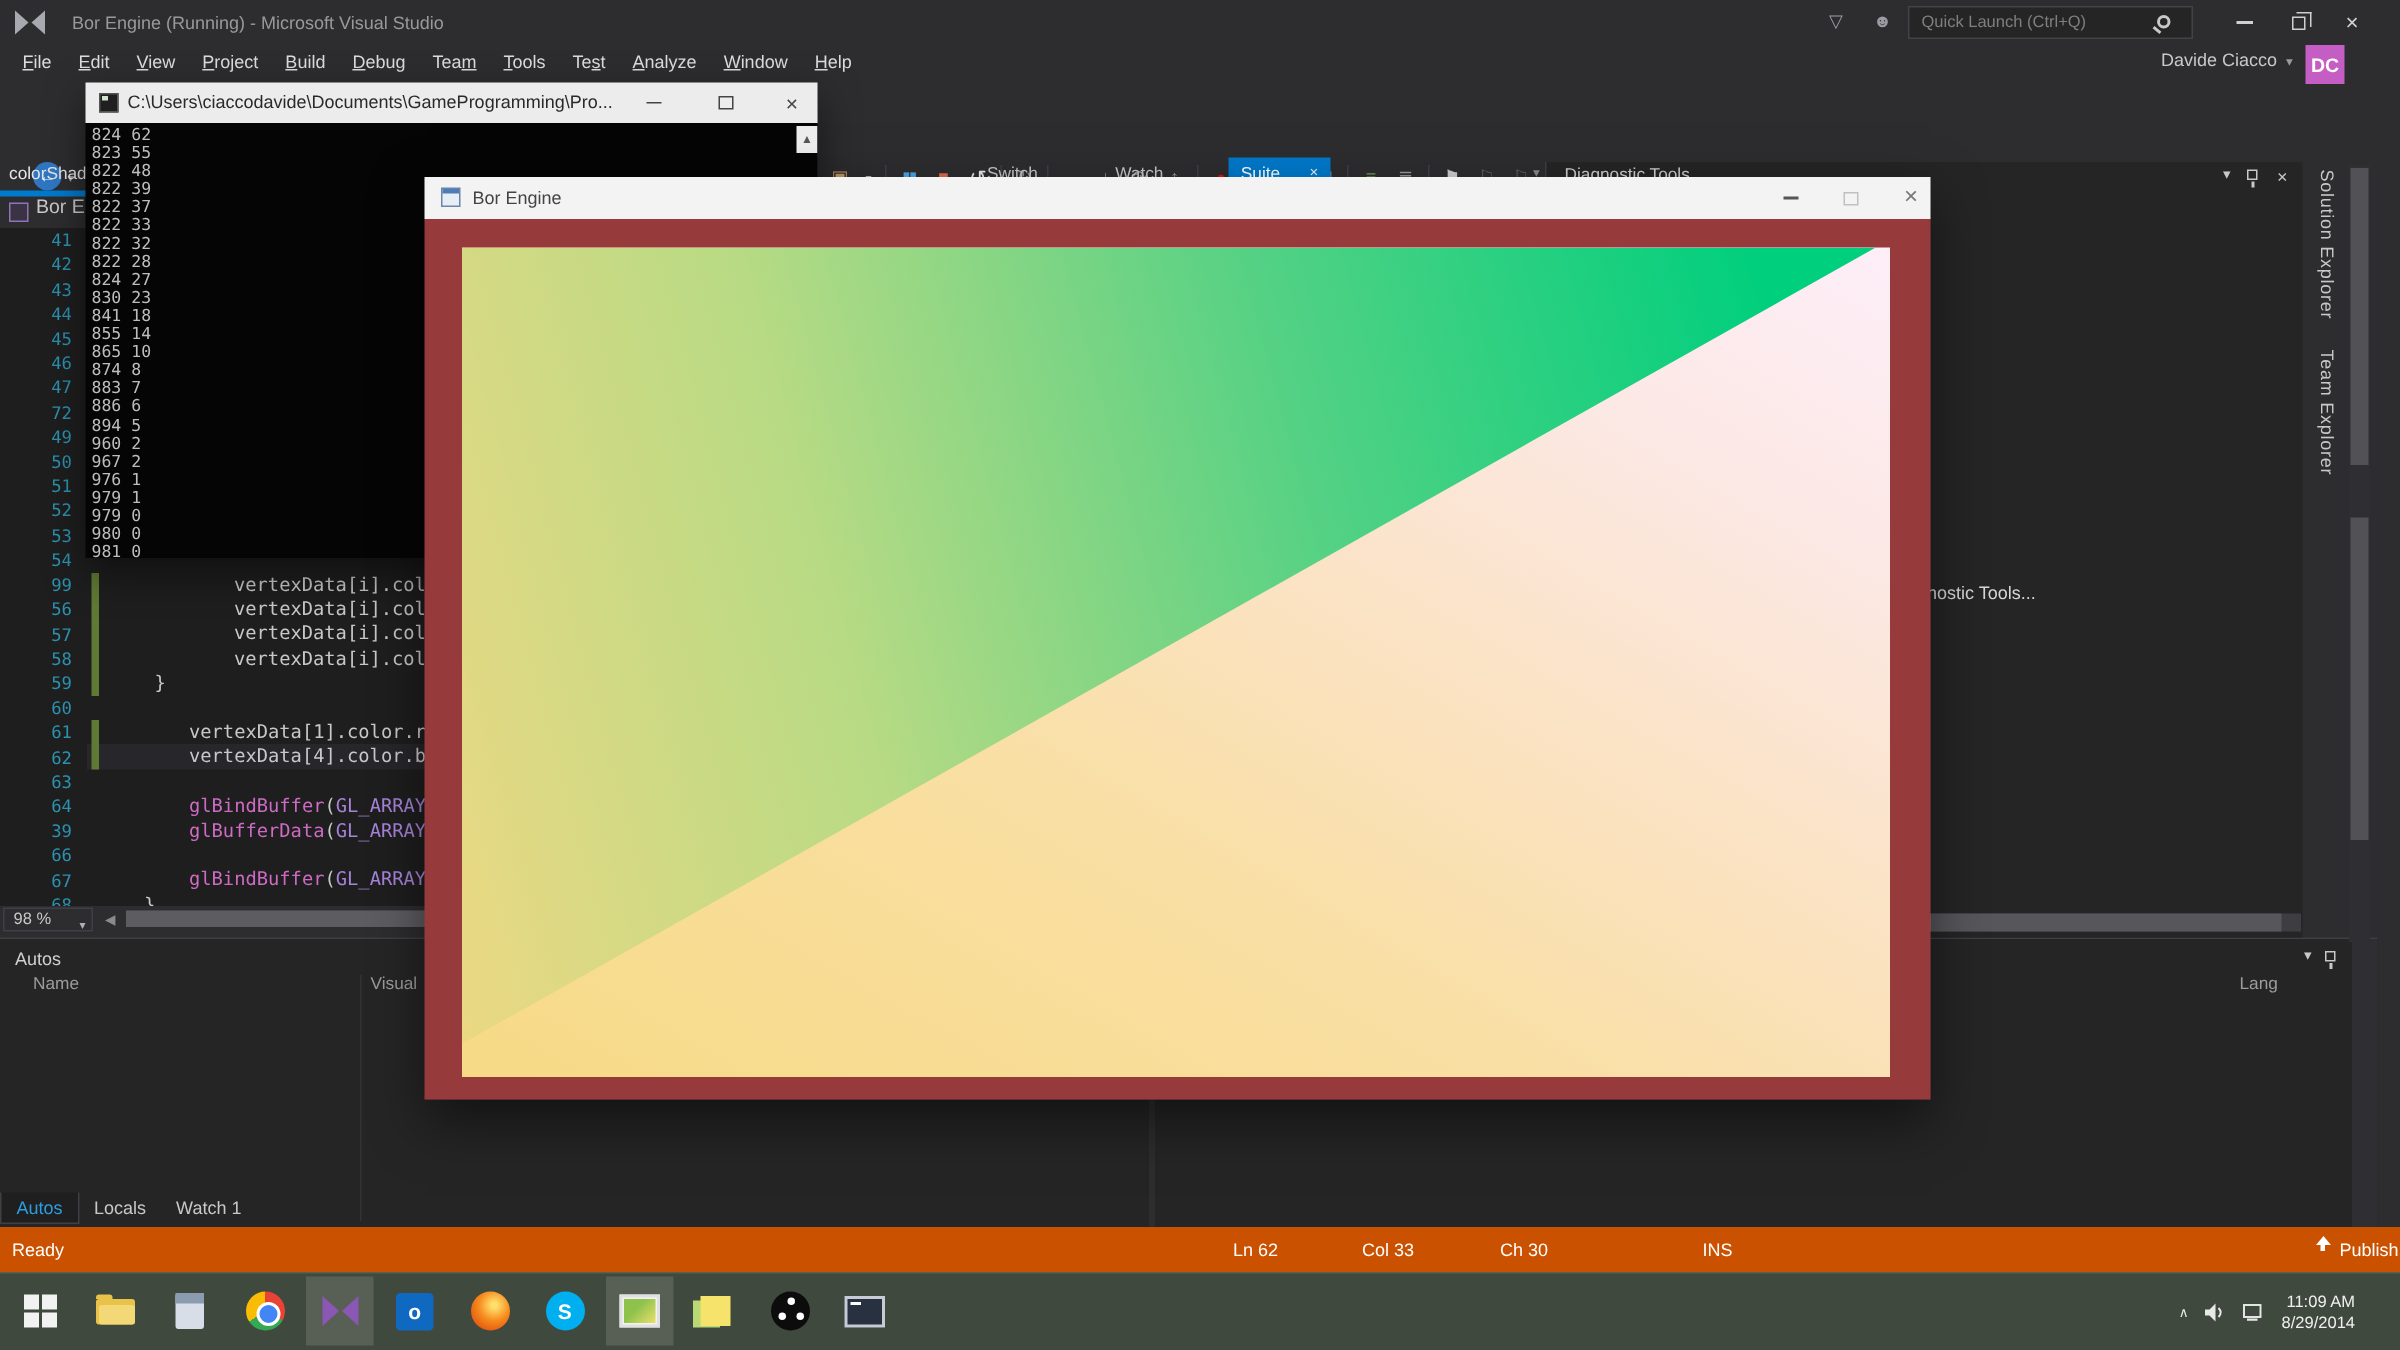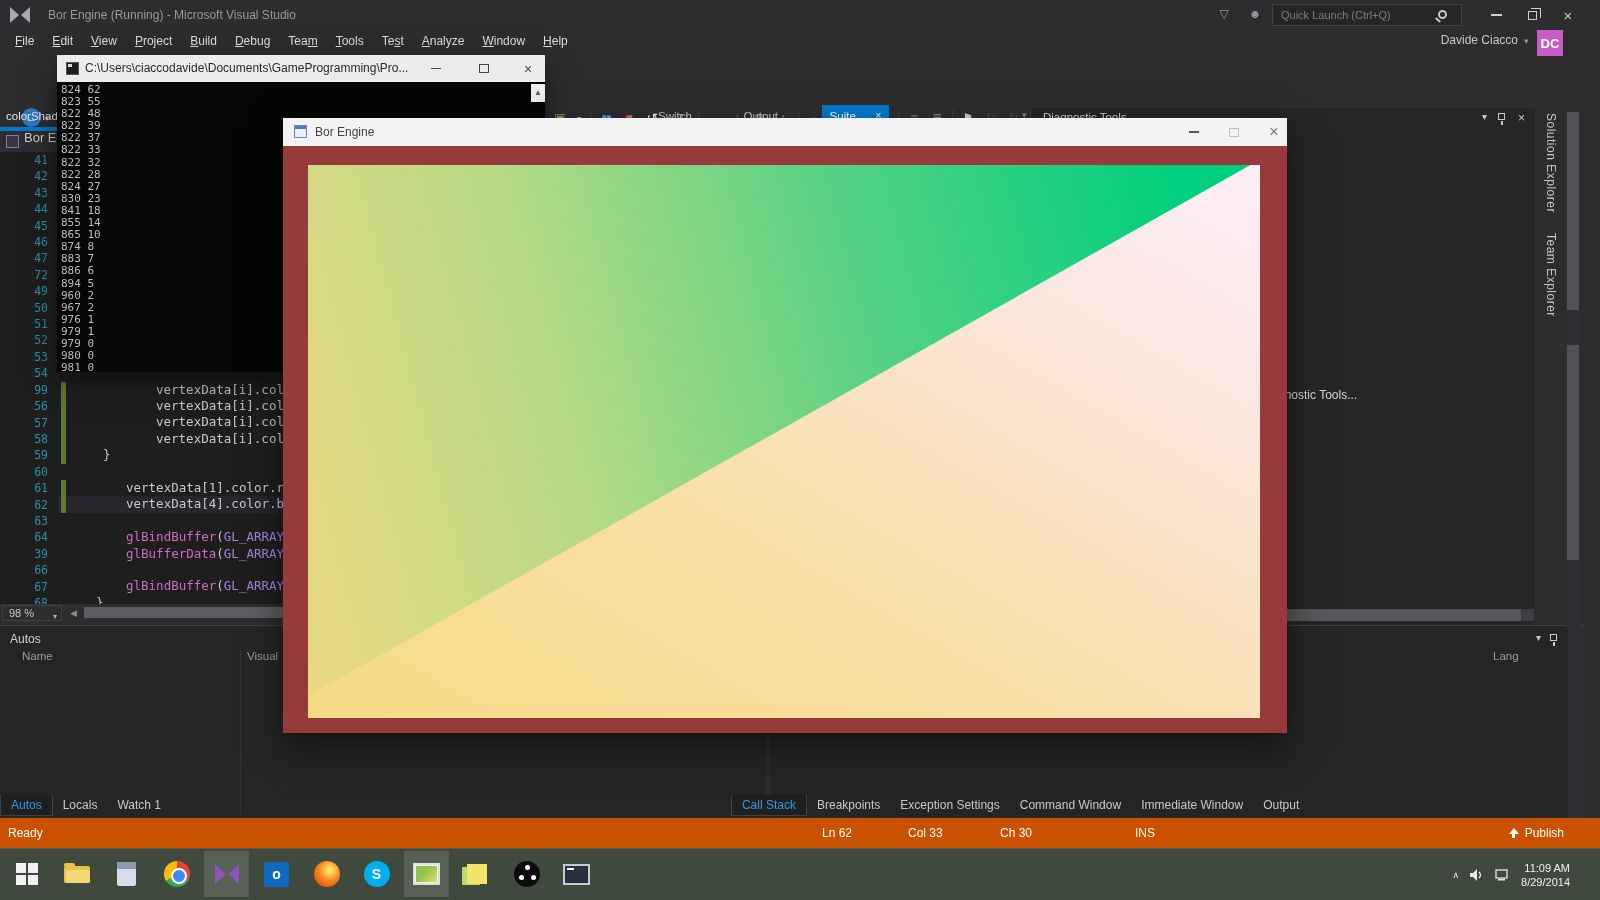--- a/index.html
+++ b/index.html
@@ -120,21 +120,21 @@
   .rp-arrow{position:absolute;right:1px;bottom:-16px;width:15px;height:15px;color:#8a8a8a;font-size:8px;text-align:center;line-height:15px}
   .tabsrow{left:0;top:795px;width:1600px;height:23px;display:flex;align-items:flex-start}
   .ttab{padding:3px 10px;color:#c8c8c8;font-size:12px}
   .ttab.active{color:#2d9ce0;background:#1f1f20;border:1px solid #3f3f46;border-top:none}
   .tgap{width:560px}
 
   
   .statusbar{left:0;top:818px;width:1600px;height:30px;background:var(--orange);color:#fff}
   .sb{position:absolute;top:8px;font-size:12px;color:#fff}
   .sb-ready{left:8px}.sb-ln{left:822px}.sb-col{left:908px}.sb-ch{left:1000px}.sb-ins{left:1135px}
-  .sb-pub{right:36px;display:flex;gap:6px;align-items:center}
+  .sb-pub{right:1px;display:flex;gap:6px;align-items:flex-start}
   .uparrow{width:0;height:0;border-left:5px solid transparent;border-right:5px solid transparent;border-bottom:6px solid #fff;position:relative;top:-2px}
   .uparrow:after{content:"";position:absolute;left:-1.5px;top:6px;width:3px;height:4px;background:#fff}
 
   
   .diag{left:1030px;top:108px;width:505px;height:517px;background:var(--panel);border-left:1px solid #3f3f46;z-index:10}
   .diag-title{position:absolute;left:12px;top:3px;color:#d0d0d0;font-size:11.5px}
   .diag-link{position:absolute;left:229px;top:280px;color:#d6d6d6;font-size:12px}
   .diag-hscroll{position:absolute;left:2px;bottom:4px;width:501px;height:12px;background:#3e3e42}
   .diag-hthumb{position:absolute;left:8px;top:0;width:480px;height:12px;background:#57575b}
   .vstrip{left:1566px;top:110px;width:14px;height:518px;background:#2f2f33;z-index:10}
@@ -303,21 +303,21 @@
   <div class="sf-label">Stack Frame:</div>
   <div class="combo combo2">
       <span class="cv">▾</span>
     </div>
 </div>
 
 <div class="abs doctab-label">colorShad</div>
 <div class="abs doctab-blue"></div>
 <div class="abs righttabs" id="righttabs">
     <span class="rtab"><span>Switch...</span></span>
-    <span class="rtab"><span>Output...</span></span>
+    <span class="rtab"><span>Watch...</span></span>
     <span class="rtab active">
       <span>Suite...</span>
       <span class="x">×</span>
     </span>
   </div>
 <div class="abs navbar-ico"></div>
 <div class="abs navbar-label">Bor En</div>
 
 <div class="abs editor">
   <div class="curline" id="curline" style="top: 344.4px;"></div>
@@ -377,28 +377,20 @@
   <div class="rp-scroll"></div>
   <div class="rp-arrow">▼</div>
 </div>
 <div class="abs tabsrow">
   <div id="autostabs" style="display:flex">
       <span class="ttab active">Autos</span>
       <span class="ttab">Locals</span>
       <span class="ttab">Watch 1</span>
     </div>
   <div class="tgap"></div>
-  <div id="cstabs" style="display:flex">
-      <span class="ttab active">Call Stack</span>
-      <span class="ttab">Breakpoints</span>
-      <span class="ttab">Exception Settings</span>
-      <span class="ttab">Command Window</span>
-      <span class="ttab">Immediate Window</span>
-      <span class="ttab">Output</span>
-    </div>
 </div>
 
 <div class="abs statusbar">
   <div class="sb sb-ready">Ready</div>
   <div class="sb sb-ln">Ln 62</div>
   <div class="sb sb-col">Col 33</div>
   <div class="sb sb-ch">Ch 30</div>
   <div class="sb sb-ins">INS</div>
   <div class="sb sb-pub">
     <span class="uparrow"></span>

